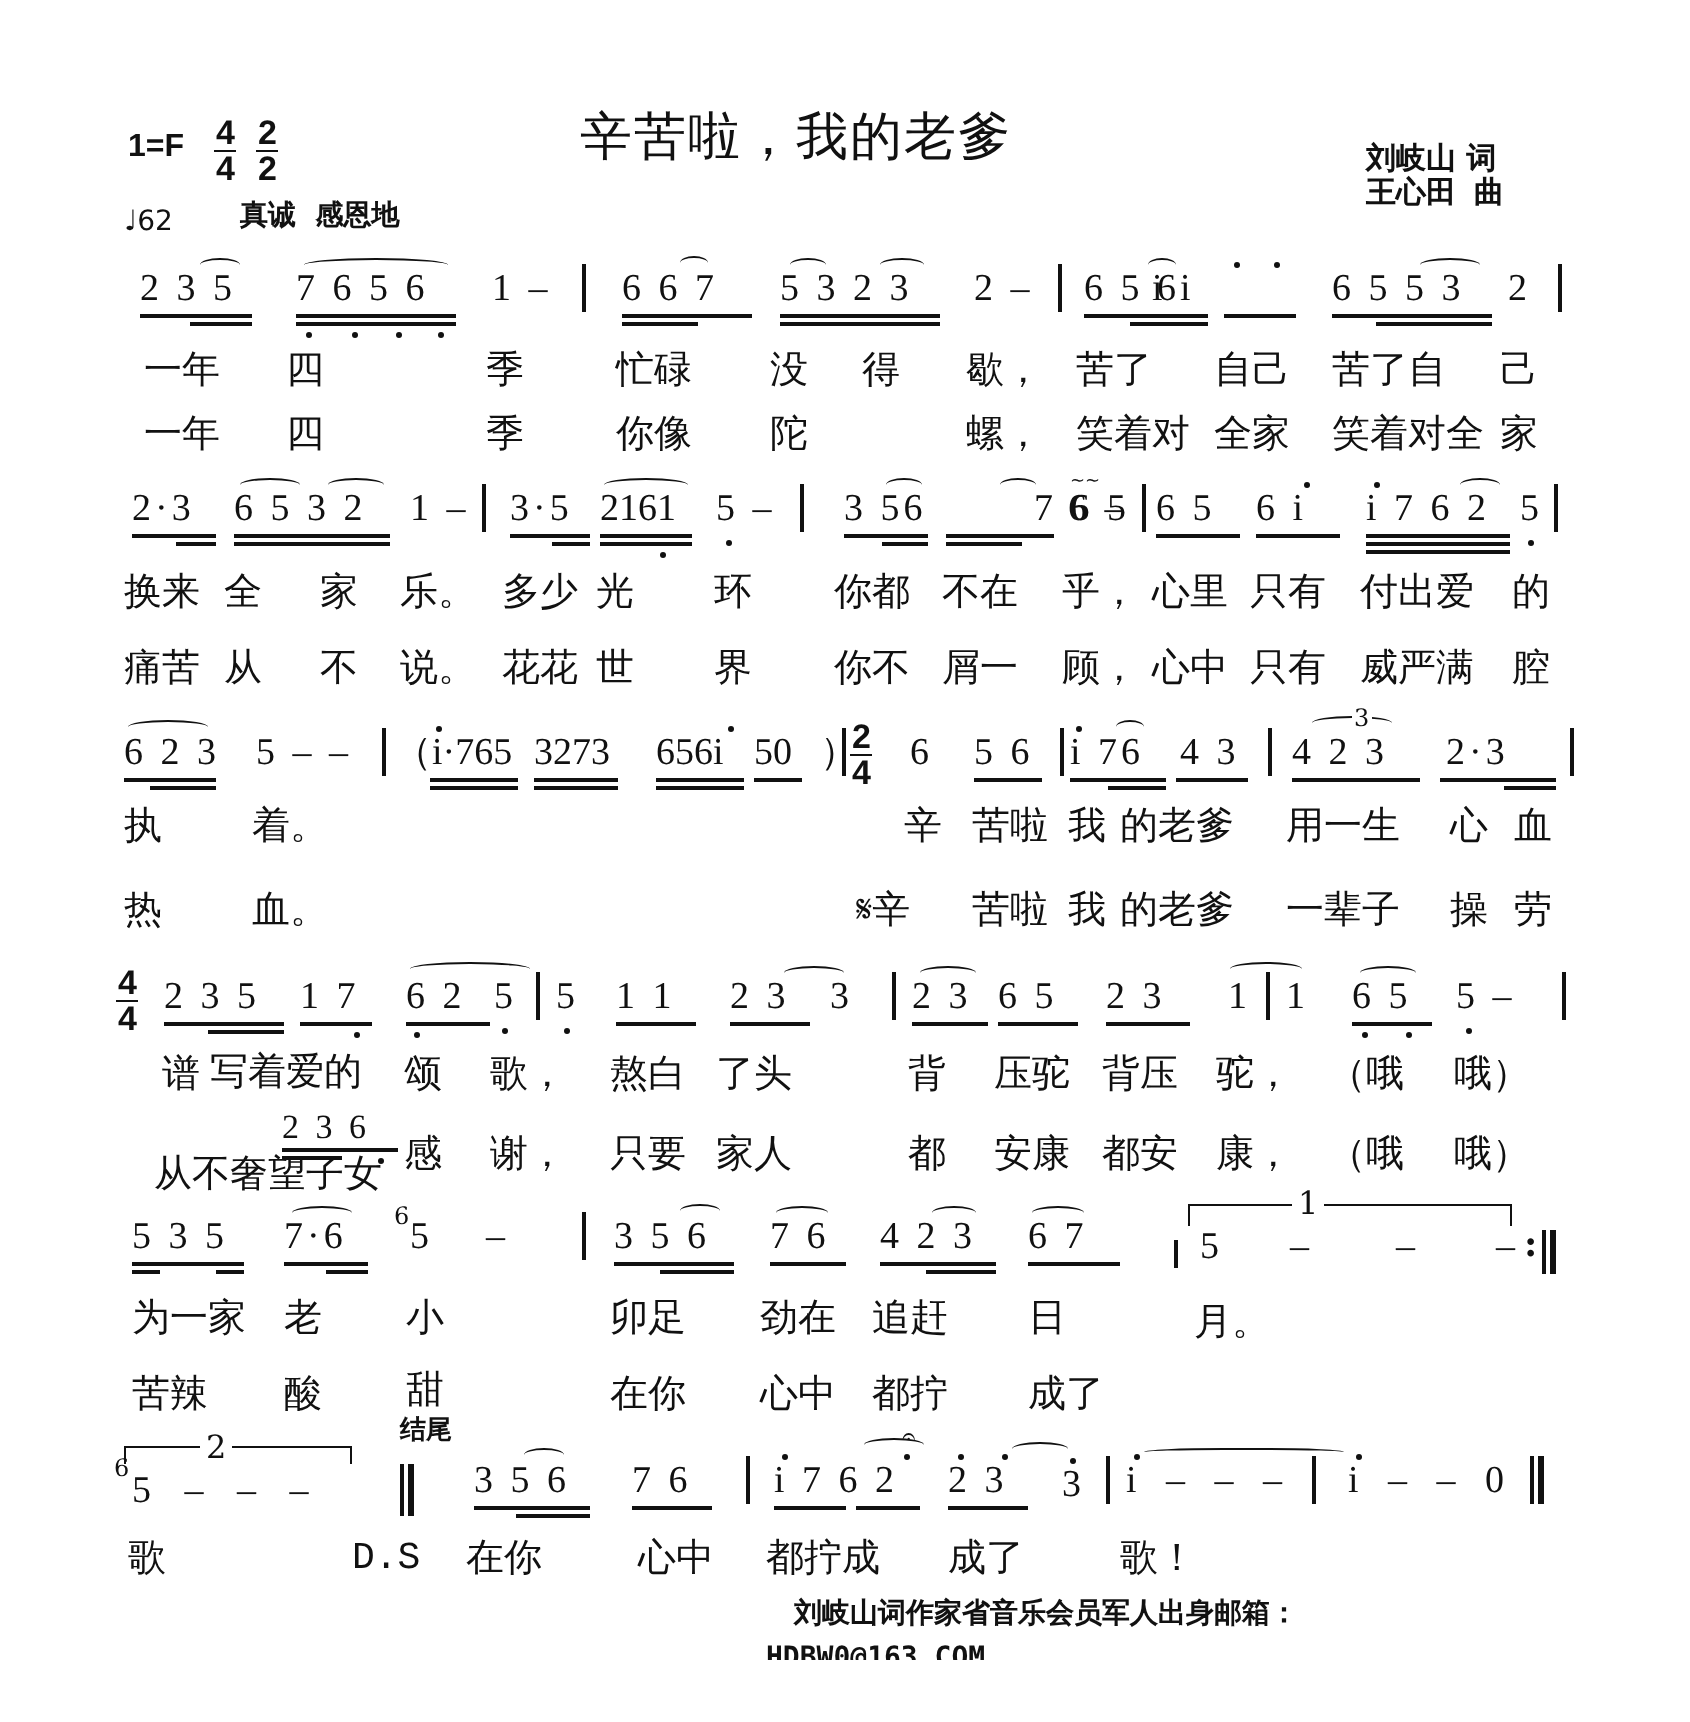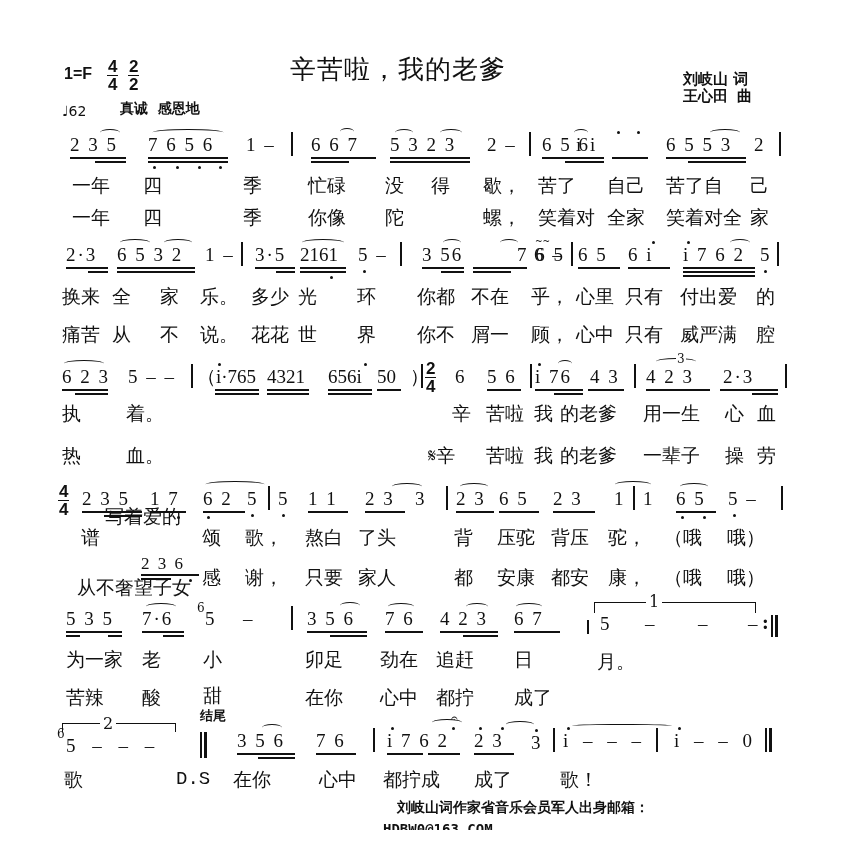--- a/index.html
+++ b/index.html
@@ -187,21 +187,21 @@
   <div class="abs note" style="left:62px;top:367px;">6 2 3</div>
   <div class="uline" style="left:62px;top:389px;width:46px;"></div>
   <div class="uline" style="left:75px;top:393px;width:33px;"></div>
   <div class="slur" style="left:64px;top:360px;width:40px;"></div>
   <div class="abs note" style="left:128px;top:367px;">5 – –</div>
   <div class="bar" style="left:191px;top:364px;height:24px;"></div>
   <div class="abs note" style="left:197px;top:367px;letter-spacing:0;">（i·765</div>
   <div class="uline" style="left:215px;top:389px;width:44px;"></div>
   <div class="uline" style="left:215px;top:393px;width:44px;"></div>
   <div class="dot" style="left:218px;top:363px;"></div>
-  <div class="abs note" style="left:267px;top:367px;letter-spacing:0;">4321</div>
+  <div class="abs note" style="left:267px;top:367px;letter-spacing:0;">3273</div>
   <div class="uline" style="left:267px;top:389px;width:42px;"></div>
   <div class="uline" style="left:267px;top:393px;width:42px;"></div>
   <div class="abs note" style="left:328px;top:367px;letter-spacing:0;">656i</div>
   <div class="uline" style="left:328px;top:389px;width:44px;"></div>
   <div class="uline" style="left:328px;top:393px;width:44px;"></div>
   <div class="dot" style="left:364px;top:363px;"></div>
   <div class="abs note" style="left:377px;top:367px;letter-spacing:0;">50</div>
   <div class="uline" style="left:377px;top:389px;width:24px;"></div>
   <div class="abs note" style="left:410px;top:367px;letter-spacing:0;">）</div>
   <div class="bar" style="left:421px;top:364px;height:24px;"></div>
@@ -292,21 +292,21 @@
   <div class="abs note" style="left:676px;top:489px;">6 5</div>
   <div class="uline" style="left:676px;top:511px;width:40px;"></div>
   <div class="slur" style="left:680px;top:483px;width:28px;"></div>
   <div class="dot" style="left:681px;top:516px;"></div>
   <div class="dot" style="left:703px;top:516px;"></div>
   <div class="abs note" style="left:728px;top:489px;">5 –</div>
   <div class="dot" style="left:733px;top:514px;"></div>
   <div class="bar" style="left:781px;top:486px;height:24px;"></div>
 
   <div class="abs lyric" style="left:81px;top:528px;">谱</div>
-  <div class="abs lyric" style="left:105px;top:507px;">写着爱的</div>
+  <div class="abs lyric" style="left:105px;top:528px;font-family:Liberation Mono, monospace;">写着爱的</div>
   <div class="abs lyric" style="left:202px;top:528px;">颂</div>
   <div class="abs lyric" style="left:245px;top:528px;">歌，</div>
   <div class="abs lyric" style="left:305px;top:528px;">熬白</div>
   <div class="abs lyric" style="left:358px;top:528px;">了头</div>
   <div class="abs lyric" style="left:454px;top:528px;">背</div>
   <div class="abs lyric" style="left:497px;top:528px;">压驼</div>
   <div class="abs lyric" style="left:551px;top:528px;">背压</div>
   <div class="abs lyric" style="left:608px;top:528px;">驼，</div>
   <div class="abs lyric" style="left:664px;top:528px;">（哦</div>
   <div class="abs lyric" style="left:727px;top:528px;">哦）</div>

